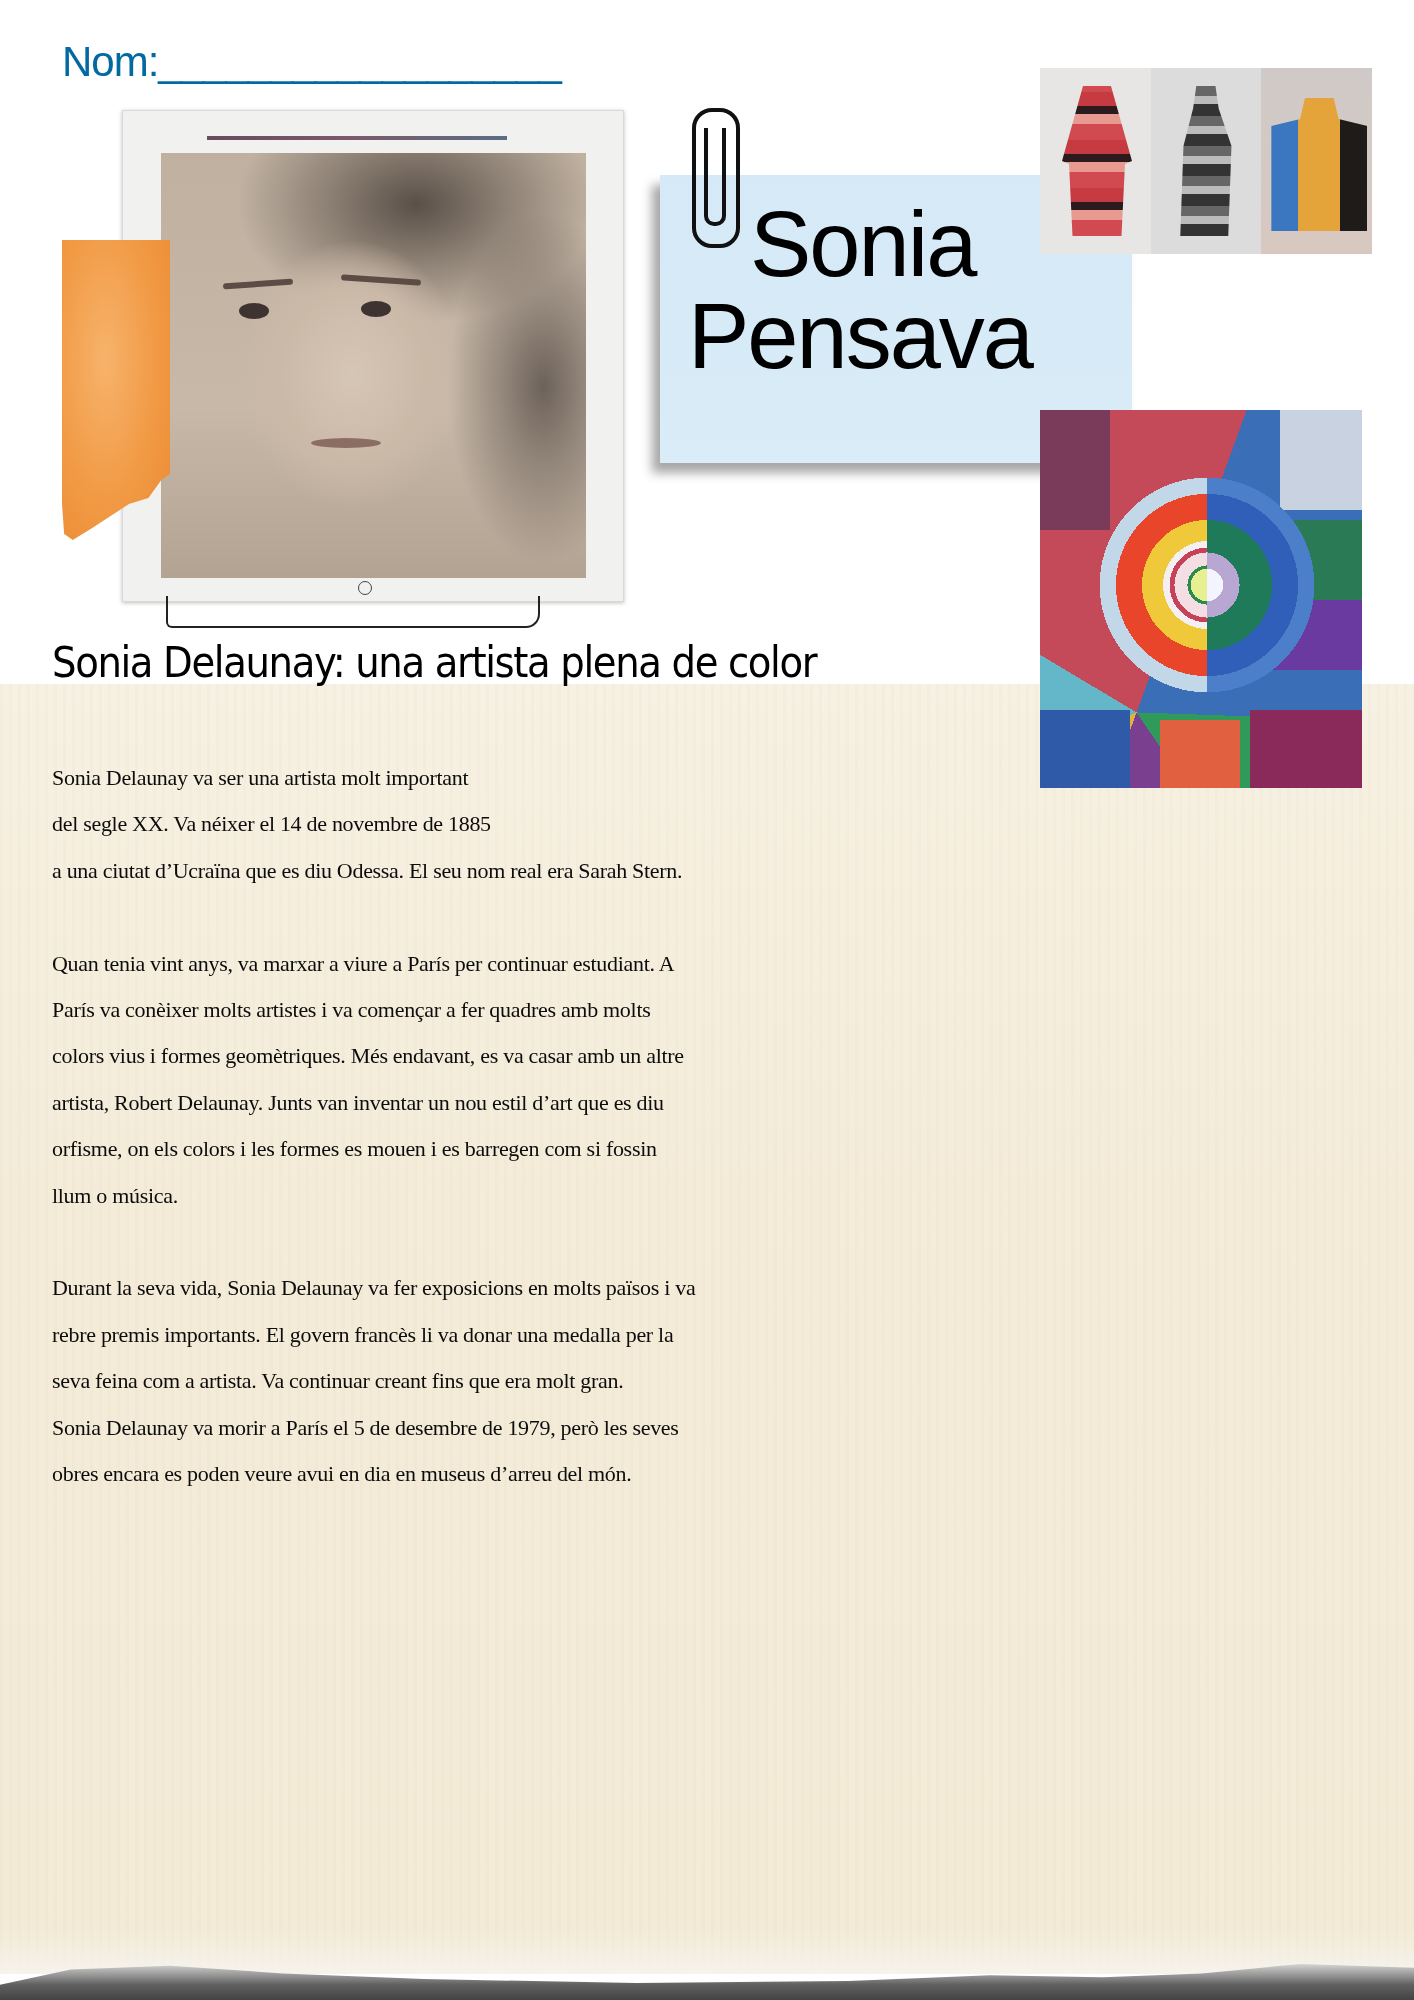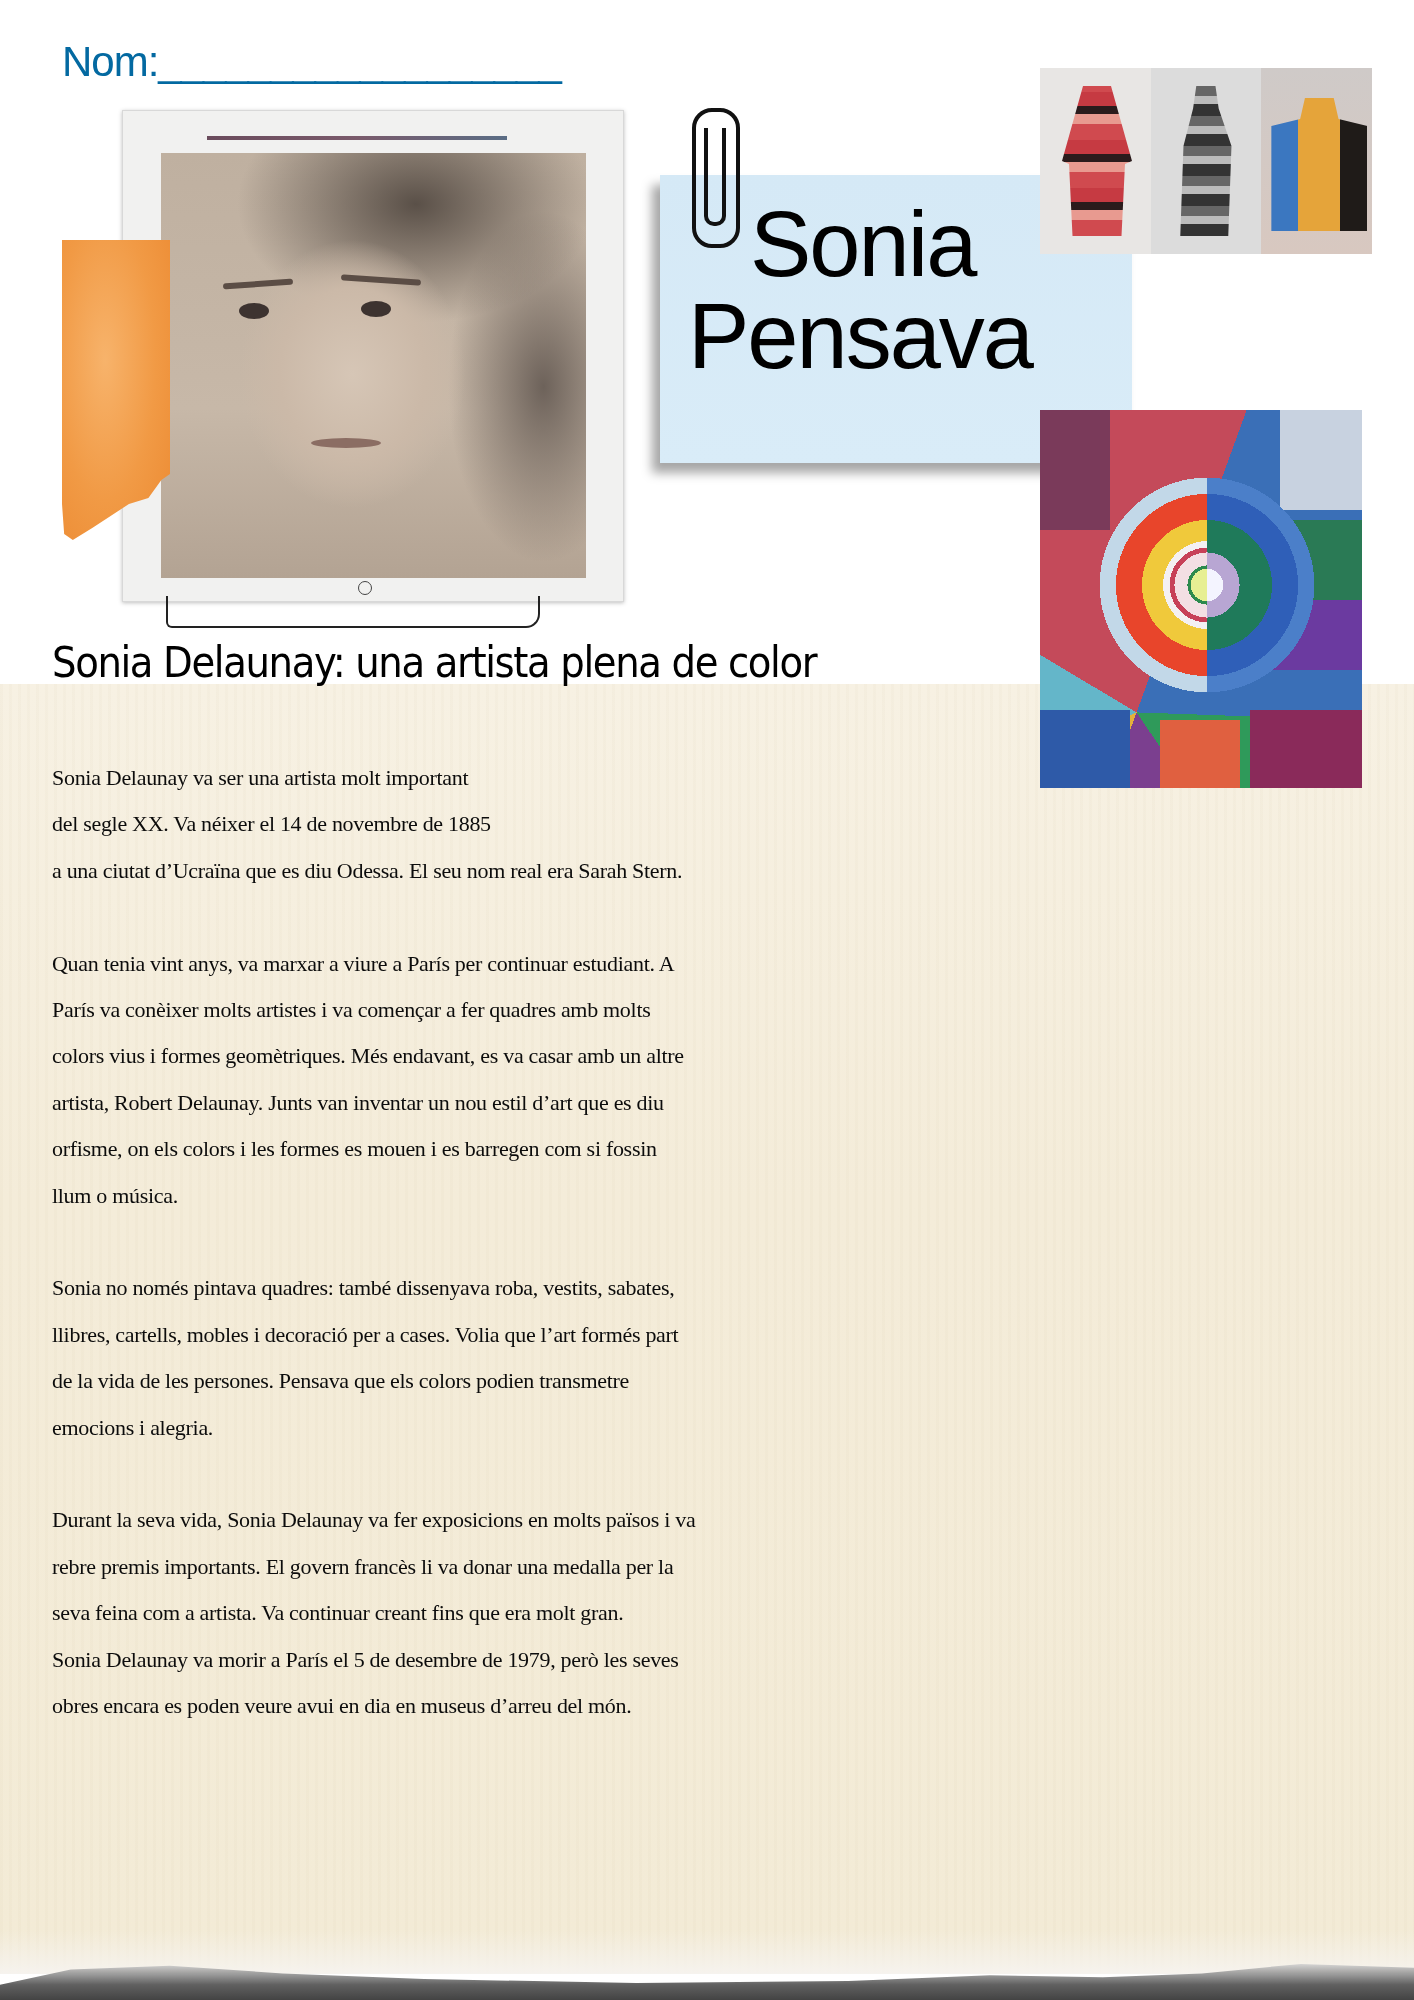--- a/index.html
+++ b/index.html
@@ -215,22 +215,18 @@
 <div class="article-body">
   <p class="p1">Sonia Delaunay va ser una artista molt important
 del segle XX. Va néixer el 14 de novembre de 1885
 a una ciutat d’Ucraïna que es diu Odessa. El seu nom real era Sarah Stern.</p>
   <p>Quan tenia vint anys, va marxar a viure a París per continuar estudiant. A
 París va conèixer molts artistes i va començar a fer quadres amb molts
 colors vius i formes geomètriques. Més endavant, es va casar amb un altre
 artista, Robert Delaunay. Junts van inventar un nou estil d’art que es diu
 orfisme, on els colors i les formes es mouen i es barregen com si fossin
 llum o música.</p>
-  <p>Sonia no només pintava quadres: també dissenyava roba, vestits, sabates,
-llibres, cartells, mobles i decoració per a cases. Volia que l’art formés part
-de la vida de les persones. Pensava que els colors podien transmetre
-emocions i alegria.</p>
   <p>Durant la seva vida, Sonia Delaunay va fer exposicions en molts països i va
 rebre premis importants. El govern francès li va donar una medalla per la
 seva feina com a artista. Va continuar creant fins que era molt gran.
 Sonia Delaunay va morir a París el 5 de desembre de 1979, però les seves
 obres encara es poden veure avui en dia en museus d’arreu del món.</p>
 </div>
 
 </body></html>

